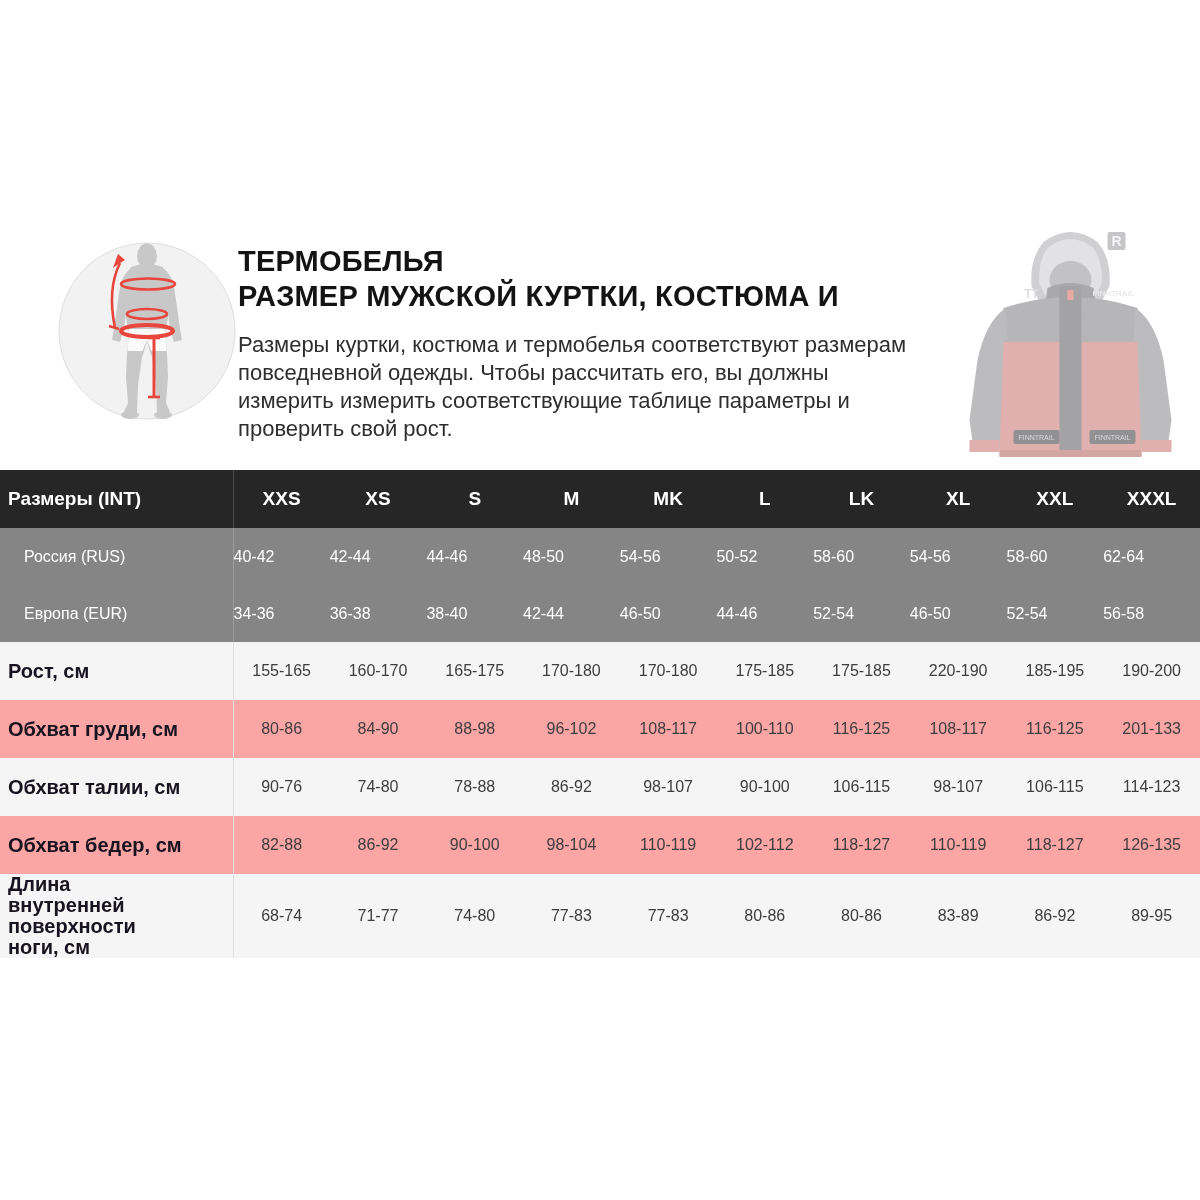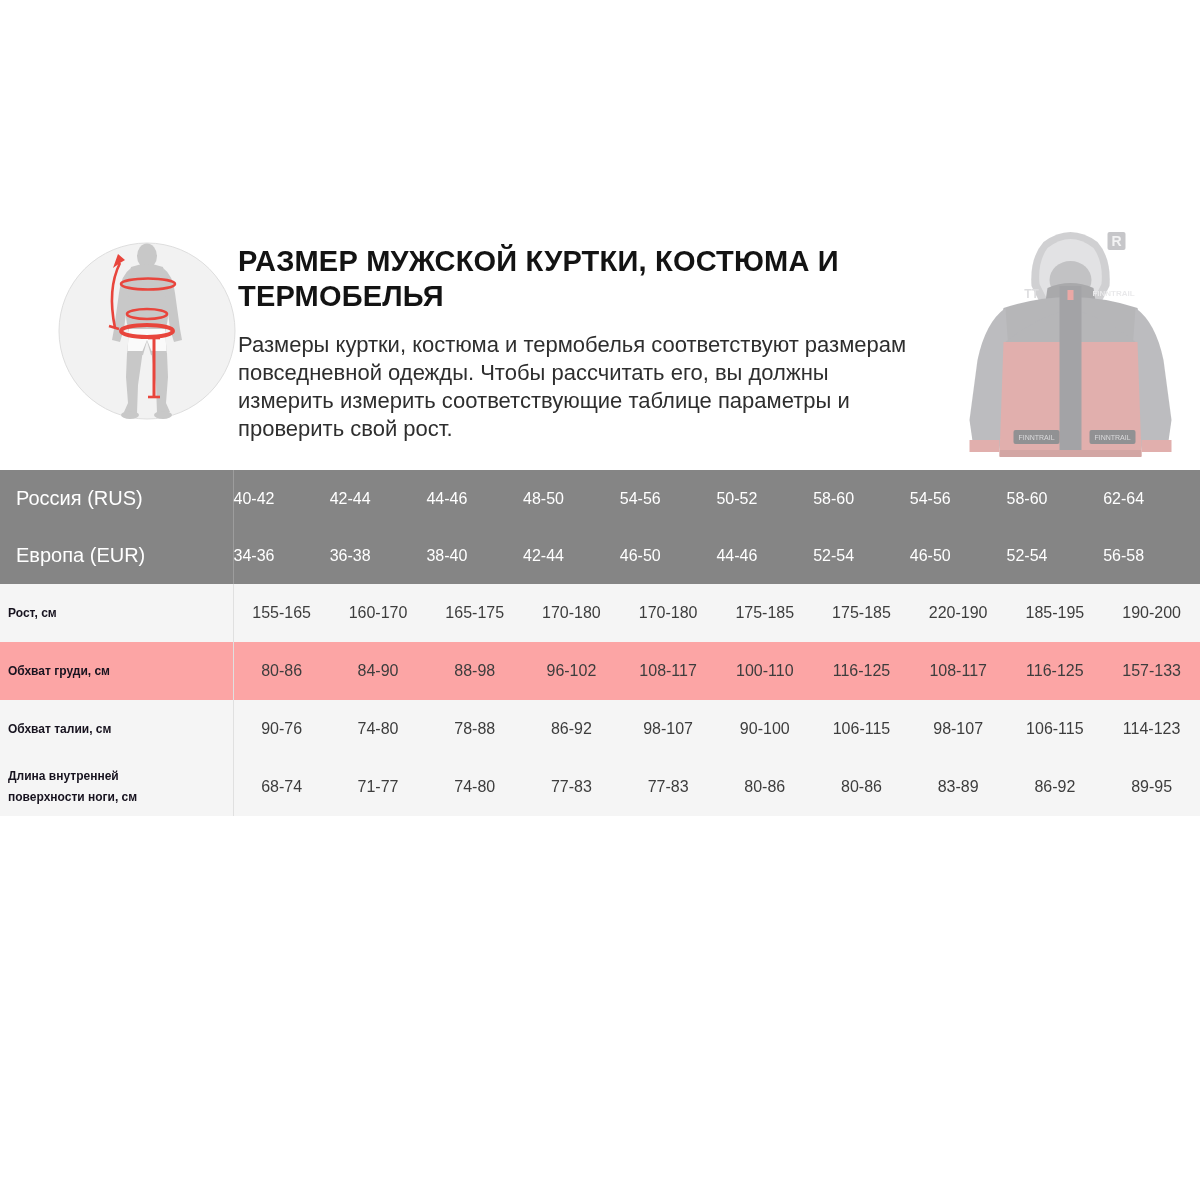--- a/index.html
+++ b/index.html
@@ -60,31 +60,31 @@
   .thead-row { height: 58px; background: #262626; color: #ffffff; }
   .thead-row th {
     font-size: 19px;
     font-weight: bold;
     text-align: center;
   }
   .thead-row th.corner { text-align: left; padding-left: 8px; }
 
   .row-gray { height: 57px; background: #858585; color: #ffffff; font-size: 16px; }
   .row-gray td { text-align: left; }
-  .row-gray td.row-label { text-align: left; padding-left: 16px; font-size: 20px; }
+  .row-gray td.row-label { text-align: left; padding-left: 24px; font-size: 16px; }
 
   .body-row { height: 58px; font-size: 16px; color: #3d3d3d; }
   .body-row td { text-align: center; }
   .body-row td.row-label {
     text-align: left;
     padding-left: 8px;
     padding-right: 46px;
     font-weight: bold;
     color: #17131f;
-    font-size: 12px;
+    font-size: 20px;
     line-height: 21px;
   }
   .row-light { background: #f5f5f5; }
   .row-white { background: #fca5a5; }
 
   
   .size-table th:nth-child(2), .size-table td:nth-child(2) { border-left: 1px solid #e0e0e0; }
   .thead-row th:nth-child(2) { border-left-color: #4d4d4d; }
   .row-gray td:nth-child(2) { border-left-color: #9d9d9d; }
 </style>
@@ -117,22 +117,22 @@
         <path d="M91 160 L103 160"></path>
         <path d="M58 91 Q50 52 63 26"></path>
         <path d="M52 89 L62 92"></path>
       </g>
       <path d="M63 26 L56 31 L61 17 L68 23 Z" fill="#e8453c"></path>
     </svg>
   </div>
 
   <div class="intro-text">
     <h1 class="page-title">
+      <span class="title-line">ТЕРМОБЕЛЬЯ</span>
       <span class="title-line">РАЗМЕР МУЖСКОЙ КУРТКИ, КОСТЮМА И</span>
-      <span class="title-line">ТЕРМОБЕЛЬЯ</span>
     </h1>
     <p class="page-desc">Размеры куртки, костюма и термобелья соответствуют размерам повседневной одежды. Чтобы рассчитать его, вы должны измерить измерить соответствующие таблице параметры и проверить свой рост.</p>
   </div>
 
   <div class="jacket">
     <svg viewBox="0 0 255 246" width="258" height="246">
       <path d="M100 18 Q127 -2 154 18 Q168 34 166 62 L156 82 L98 82 L88 62 Q86 34 100 18 Z" fill="#a2a2a6"></path>
       <path d="M104 24 Q127 6 150 24 Q160 38 158 60 L150 76 L104 76 L96 60 Q94 38 104 24 Z" fill="#c7c7ca"></path>
       <ellipse cx="127" cy="56" rx="21" ry="19" fill="#87878b"></ellipse>
       <path d="M104 64 Q127 54 150 64 L153 84 L101 84 Z" fill="#55555a"></path>
@@ -166,20 +166,33 @@
         <col>
         <col>
         <col>
         <col>
         <col>
         <col>
         <col>
         <col>
     </colgroup>
     <tbody>
+        <tr class="thead-row">
+      <th class="corner">Размеры (INT)</th>
+      <th>XXS</th>
+      <th>XS</th>
+      <th>S</th>
+      <th>M</th>
+      <th>MK</th>
+      <th>L</th>
+      <th>LK</th>
+      <th>XL</th>
+      <th>XXL</th>
+      <th>XXXL</th>
+    </tr>
     <tr class="row-gray">
       <td class="row-label">Россия (RUS)</td>
       <td>40-42</td>
       <td>42-44</td>
       <td>44-46</td>
       <td>48-50</td>
       <td>54-56</td>
       <td>50-52</td>
       <td>58-60</td>
       <td>54-56</td>
@@ -216,35 +229,48 @@
       <td class="row-label">Обхват груди, см</td>
       <td>80-86</td>
       <td>84-90</td>
       <td>88-98</td>
       <td>96-102</td>
       <td>108-117</td>
       <td>100-110</td>
       <td>116-125</td>
       <td>108-117</td>
       <td>116-125</td>
-      <td>157-133</td>
+      <td>201-133</td>
     </tr>
     <tr class="body-row row-light">
       <td class="row-label">Обхват талии, см</td>
       <td>90-76</td>
       <td>74-80</td>
       <td>78-88</td>
       <td>86-92</td>
       <td>98-107</td>
       <td>90-100</td>
       <td>106-115</td>
       <td>98-107</td>
       <td>106-115</td>
       <td>114-123</td>
     </tr>
+    <tr class="body-row row-white">
+      <td class="row-label">Обхват бедер, см</td>
+      <td>82-88</td>
+      <td>86-92</td>
+      <td>90-100</td>
+      <td>98-104</td>
+      <td>110-119</td>
+      <td>102-112</td>
+      <td>118-127</td>
+      <td>110-119</td>
+      <td>118-127</td>
+      <td>126-135</td>
+    </tr>
     <tr class="body-row row-light">
       <td class="row-label">Длина внутренней поверхности ноги, см</td>
       <td>68-74</td>
       <td>71-77</td>
       <td>74-80</td>
       <td>77-83</td>
       <td>77-83</td>
       <td>80-86</td>
       <td>80-86</td>
       <td>83-89</td>

